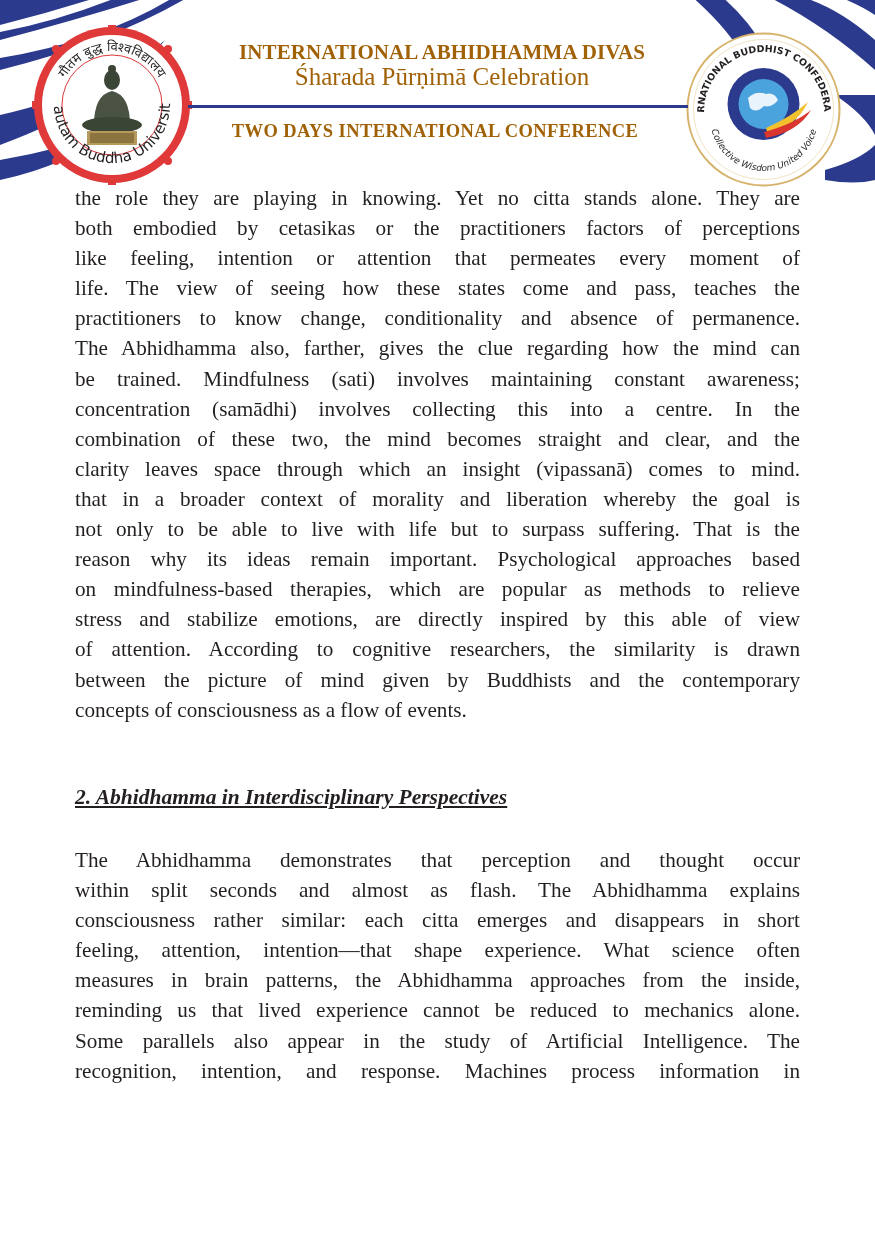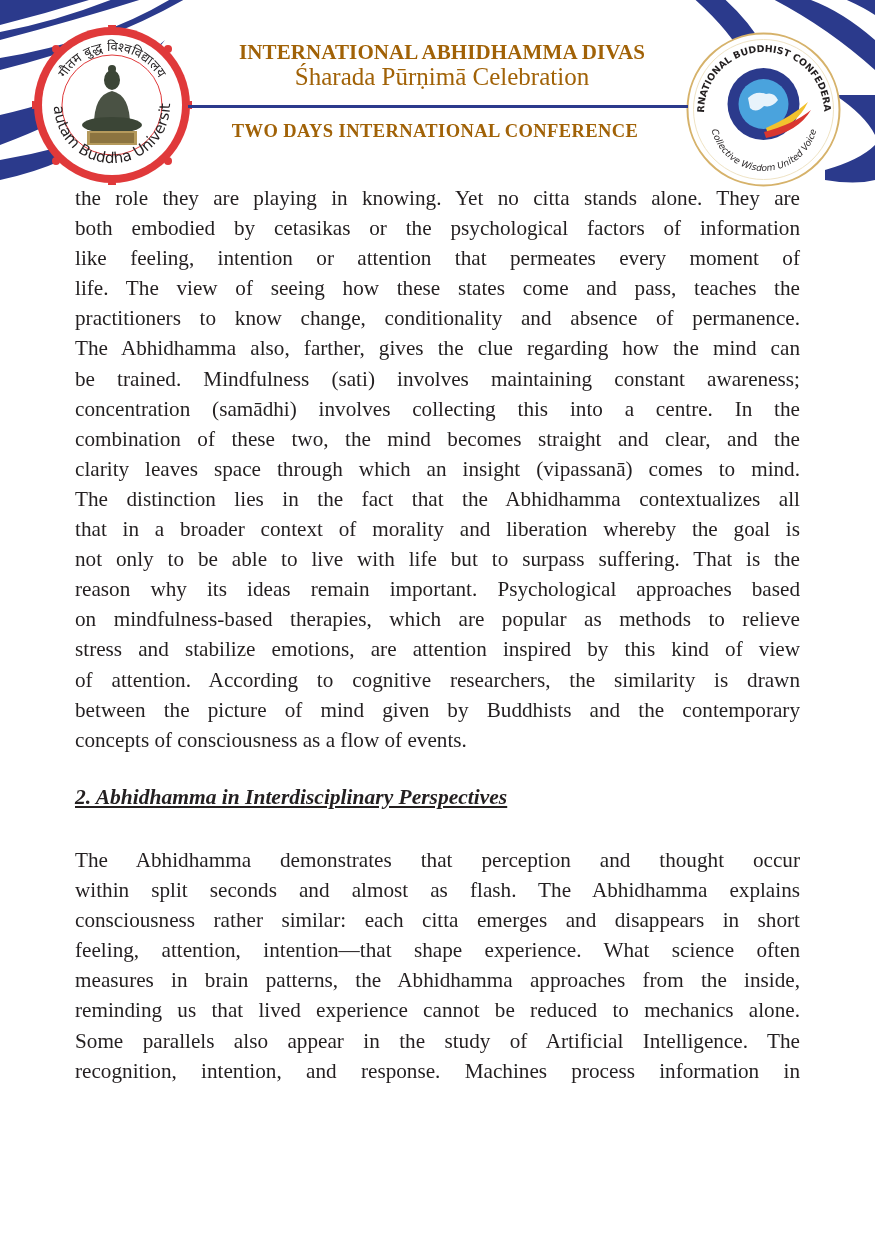--- a/index.html
+++ b/index.html
@@ -85,35 +85,34 @@
   </g>
 </svg>
 
 <div id="h1" class="header-title">INTERNATIONAL ABHIDHAMMA DIVAS</div>
 <div id="h2" class="header-title">Śharada Pūrṇimā Celebration</div>
 <div class="rule"></div>
 <div id="h3" class="header-title">TWO DAYS INTERNATIONAL CONFERENCE</div>
 
 <div id="para1" class="body-text">
     <span class="line">the role they are playing in knowing. Yet no citta stands alone. They are</span>
-    <span class="line">both embodied by cetasikas or the psychological factors of information</span>
+    <span class="line">both embodied by cetasikas or the practitioners factors of perceptions</span>
     <span class="line">like feeling, intention or attention that permeates every moment of</span>
     <span class="line">life. The view of seeing how these states come and pass, teaches the</span>
     <span class="line">practitioners to know change, conditionality and absence of permanence.</span>
     <span class="line">The Abhidhamma also, farther, gives the clue regarding how the mind can</span>
     <span class="line">be trained. Mindfulness (sati) involves maintaining constant awareness;</span>
     <span class="line">concentration (samādhi) involves collecting this into a centre. In the</span>
     <span class="line">combination of these two, the mind becomes straight and clear, and the</span>
     <span class="line">clarity leaves space through which an insight (vipassanā) comes to mind.</span>
-    <span class="line">The distinction lies in the fact that the Abhidhamma contextualizes all</span>
     <span class="line">that in a broader context of morality and liberation whereby the goal is</span>
     <span class="line">not only to be able to live with life but to surpass suffering. That is the</span>
     <span class="line">reason why its ideas remain important. Psychological approaches based</span>
     <span class="line">on mindfulness-based therapies, which are popular as methods to relieve</span>
-    <span class="line">stress and stabilize emotions, are attention inspired by this kind of view</span>
+    <span class="line">stress and stabilize emotions, are directly inspired by this able of view</span>
     <span class="line">of attention. According to cognitive researchers, the similarity is drawn</span>
     <span class="line">between the picture of mind given by Buddhists and the contemporary</span>
     <span class="line last">concepts of consciousness as a flow of events.</span>
   </div>
 
 <div id="section-heading">2. Abhidhamma in Interdisciplinary Perspectives</div>
 
 <div id="para2" class="body-text">
     <span class="line">The Abhidhamma demonstrates that perception and thought occur</span>
     <span class="line">within split seconds and almost as flash. The Abhidhamma explains</span>

